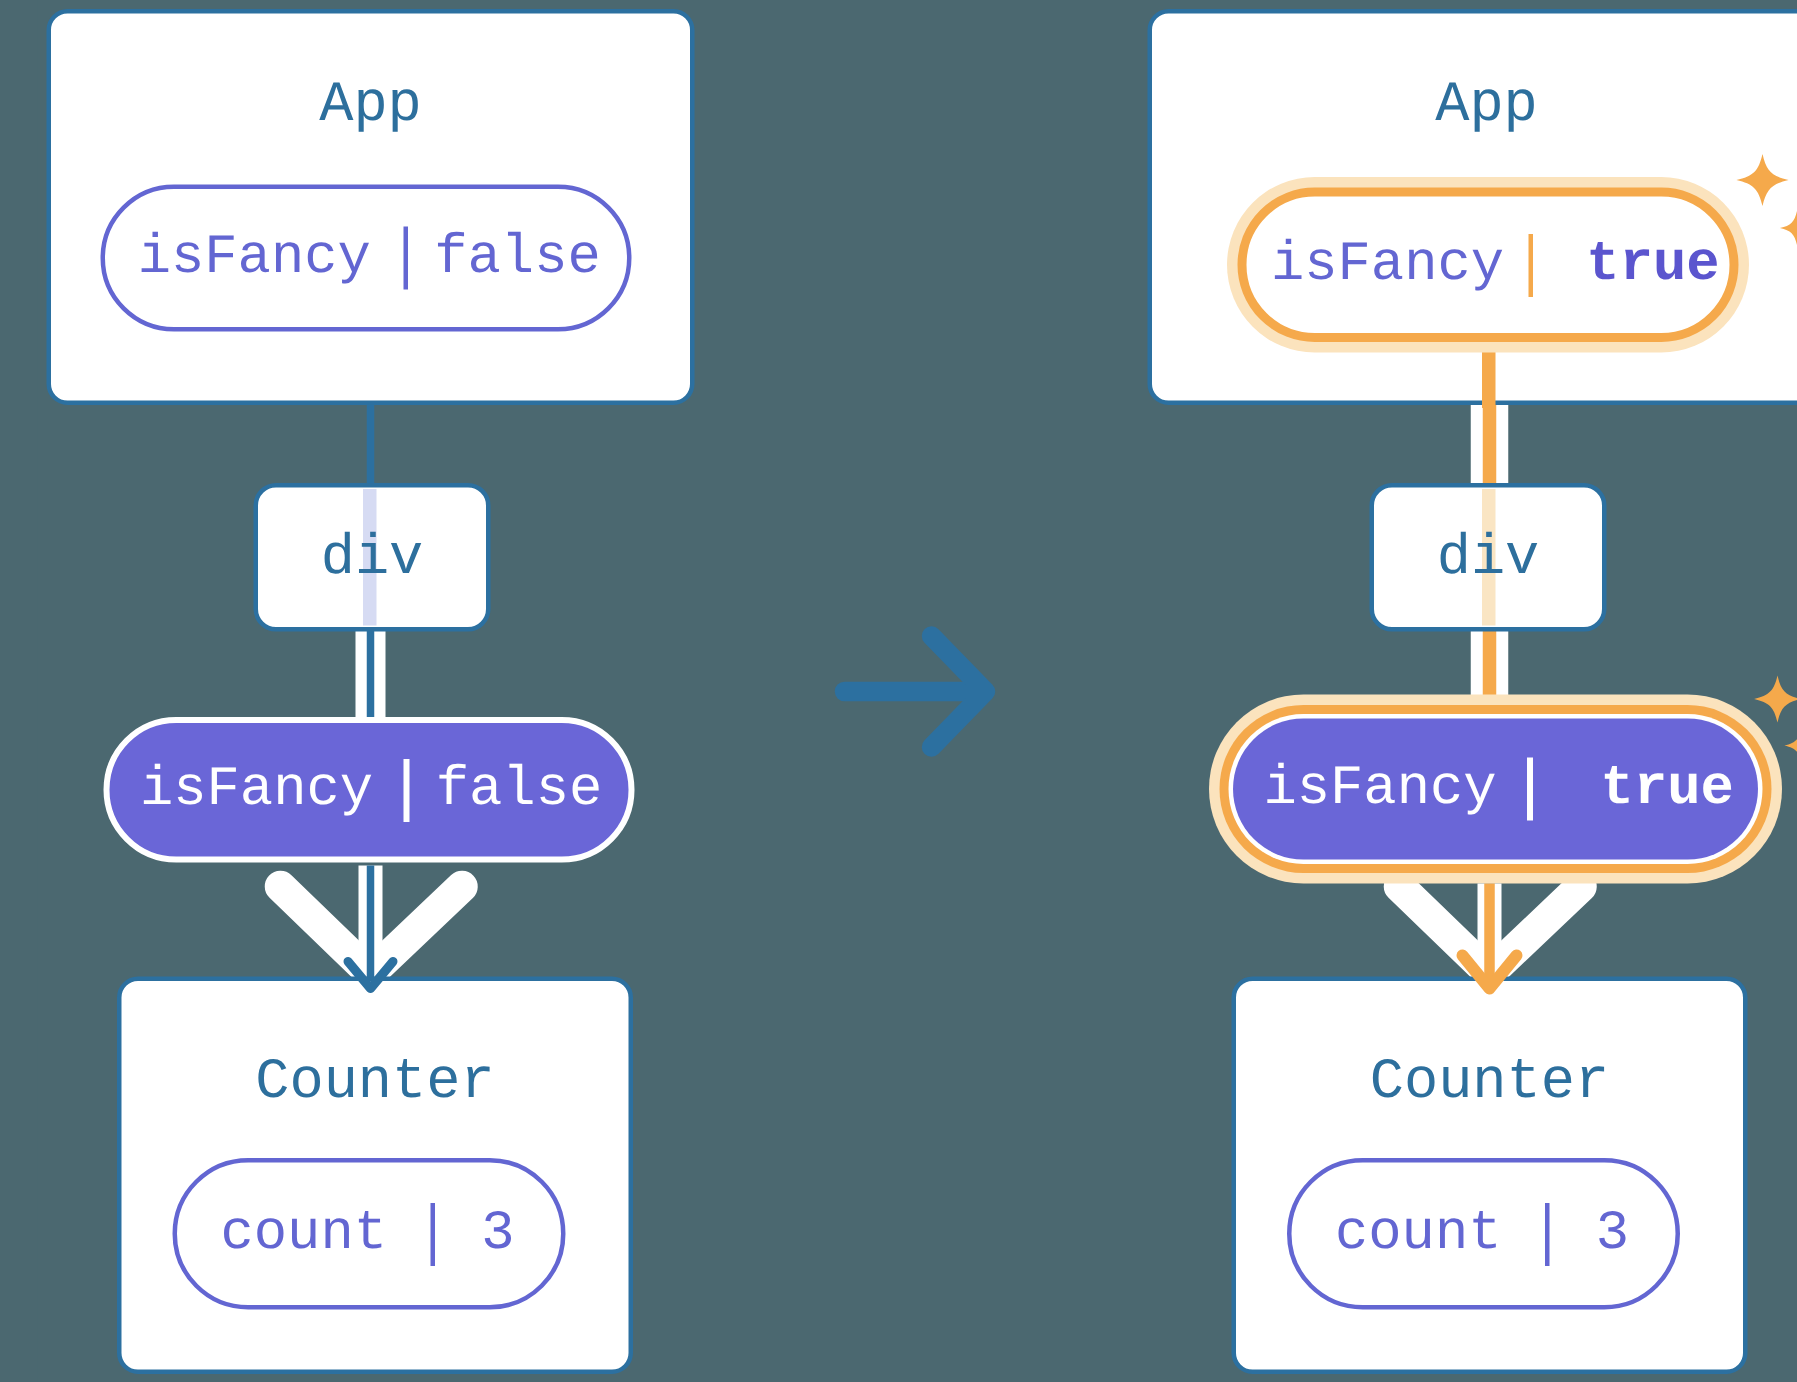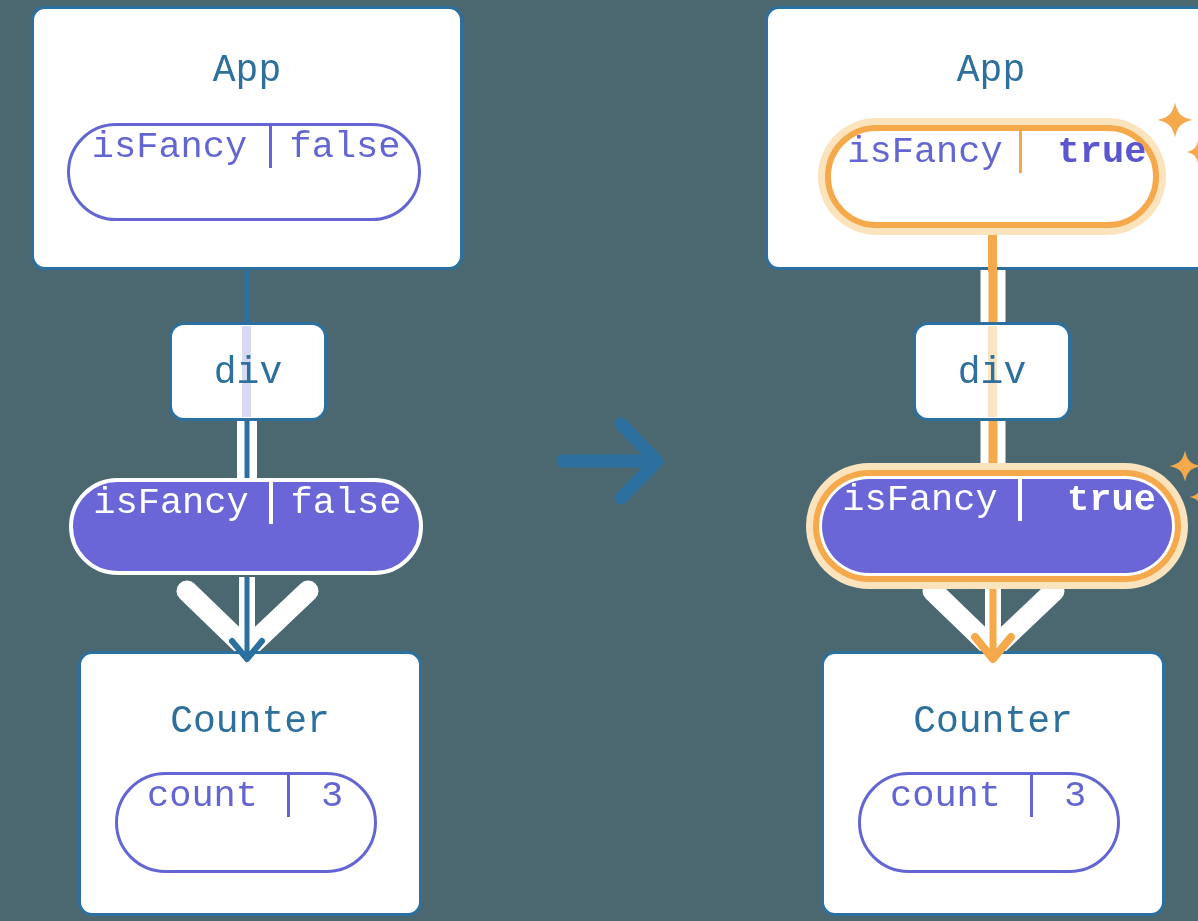--- a/index.html
+++ b/index.html
@@ -16,21 +16,21 @@
   }
   html,body{margin:0;padding:0;background:var(--bg);}
   .stage{
     position:relative;width:1198px;height:921px;background:var(--bg);
     overflow:hidden;font-family:Liberation Mono, monospace;margin-left:25px;
   }
   .abs{position:absolute;}
   .card{background:#fff;border:3px solid var(--blue);border-radius:14px;z-index:1;box-sizing:border-box;}
   .title{z-index:2;color:var(--blue-text);font-size:38px;font-weight:500;text-align:center;line-height:1;}
   .seg{z-index:2;}
-  .pill{z-index:3;display:flex;align-items:flex-start;border-radius:52px;box-sizing:border-box;}
+  .pill{z-index:3;display:flex;align-items:center;border-radius:52px;box-sizing:border-box;}
   .pill .cell{display:flex;align-items:center;justify-content:center;font-size:37px;box-sizing:border-box;}
   .outline-pill{background:#fff;border:3px solid var(--purple-text);color:var(--purple-text);}
   .outline-pill .cell-name{border-right:3px solid var(--purple-text);}
   .solid-pill{background:var(--purple);border:4px solid #fff;color:#fff;}
   .solid-pill .cell-name{border-right:4px solid #fff;}
   .hl-app-pill{background:#fff;border:6px solid var(--orange);box-shadow:0 0 0 7px var(--orange-pale);color:var(--purple-text);}
   .hl-app-pill .cell-name{border-right:3px solid var(--orange);}
   .hl-solid-pill{background:var(--purple);color:#fff;border:none;
     box-shadow:0 0 0 3px #fff,0 0 0 9px var(--orange),0 0 0 16px var(--orange-pale);}
   .hl-solid-pill .cell-name{border-right:4px solid #fff;}

